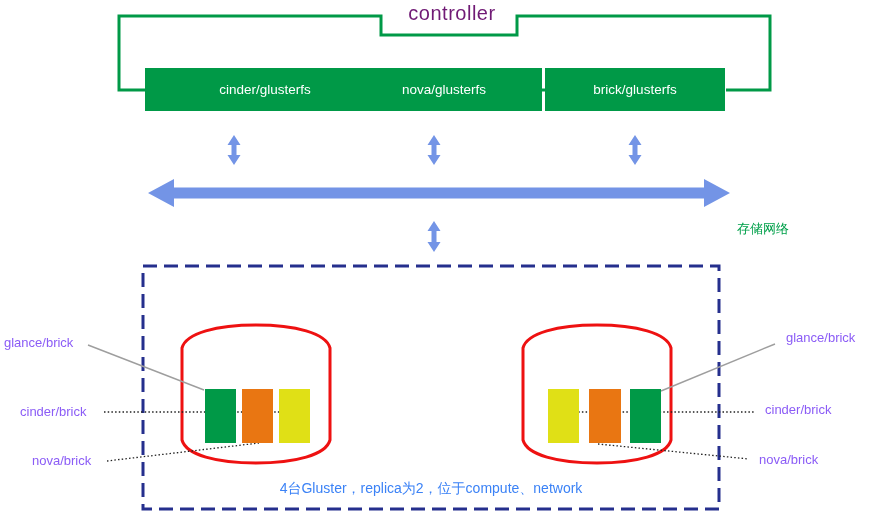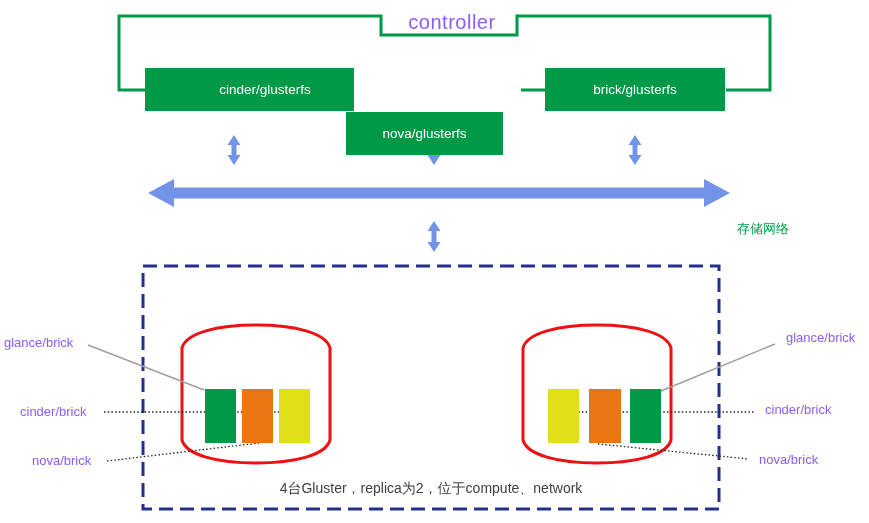--- a/index.html
+++ b/index.html
@@ -9,52 +9,51 @@
     background:#ffffff;
     font-family:"Liberation Sans", sans-serif;
     overflow:hidden;
   }
   #shapes{position:absolute;left:0;top:0;width:869px;height:523px;}
   .abs{position:absolute;}
   .controller-title{
     left:392px;top:0px;width:120px;height:26px;
     text-align:center;
     font-size:20px;line-height:26px;
-    color:#8b5cf6;
+    color:#701a75;
     letter-spacing:0.5px;
-    margin-top:9px;
   }
   .service-box{
     position:absolute;top:68px;height:43px;
     background:#009947;
     color:#ffffff;
     font-size:13.5px;
     display:flex;align-items:center;justify-content:center;
   }
   .svc-cinder{left:145px;width:178px;padding-left:31px;}
-  .svc-nova{left:346px;width:157px;margin-top:44px;}
+  .svc-nova{left:346px;width:196px;}
   .svc-glance{left:545px;width:180px;}
   .net-label{
     left:737px;top:185px;width:120px;height:16px;
     color:#00A04A;font-size:13px;line-height:16px;margin-top:36px;
   }
   .brick-label{
     position:absolute;height:16px;
     color:#8b5cf6;font-size:13px;line-height:16px;white-space:nowrap;
   }
   .lbl-l-glance{left:4px;top:335px;}
   .lbl-l-cinder{left:20px;top:404px;}
   .lbl-l-nova{left:32px;top:453px;}
   .lbl-r-glance{left:786px;top:330px;}
   .lbl-r-cinder{left:765px;top:402px;}
   .lbl-r-nova{left:759px;top:452px;}
   .caption{
     left:143px;top:479px;width:576px;height:18px;
     text-align:center;
-    color:#404040;font-size:14px;line-height:18px;
+    color:#3b82f6;font-size:14px;line-height:18px;
   }
 </style>
 </head>
 <body>
 
 <div id="stage">
 
   <svg id="shapes" width="869" height="523" viewBox="0 0 869 523" xmlns="http://www.w3.org/2000/svg">
 
     <path d="M145,90 H119 V16 H381 V35 H517 V16 H770 V90 H726 M323,90 H346 M521,90 H545" fill="none" stroke="#009947" stroke-width="3"></path>

